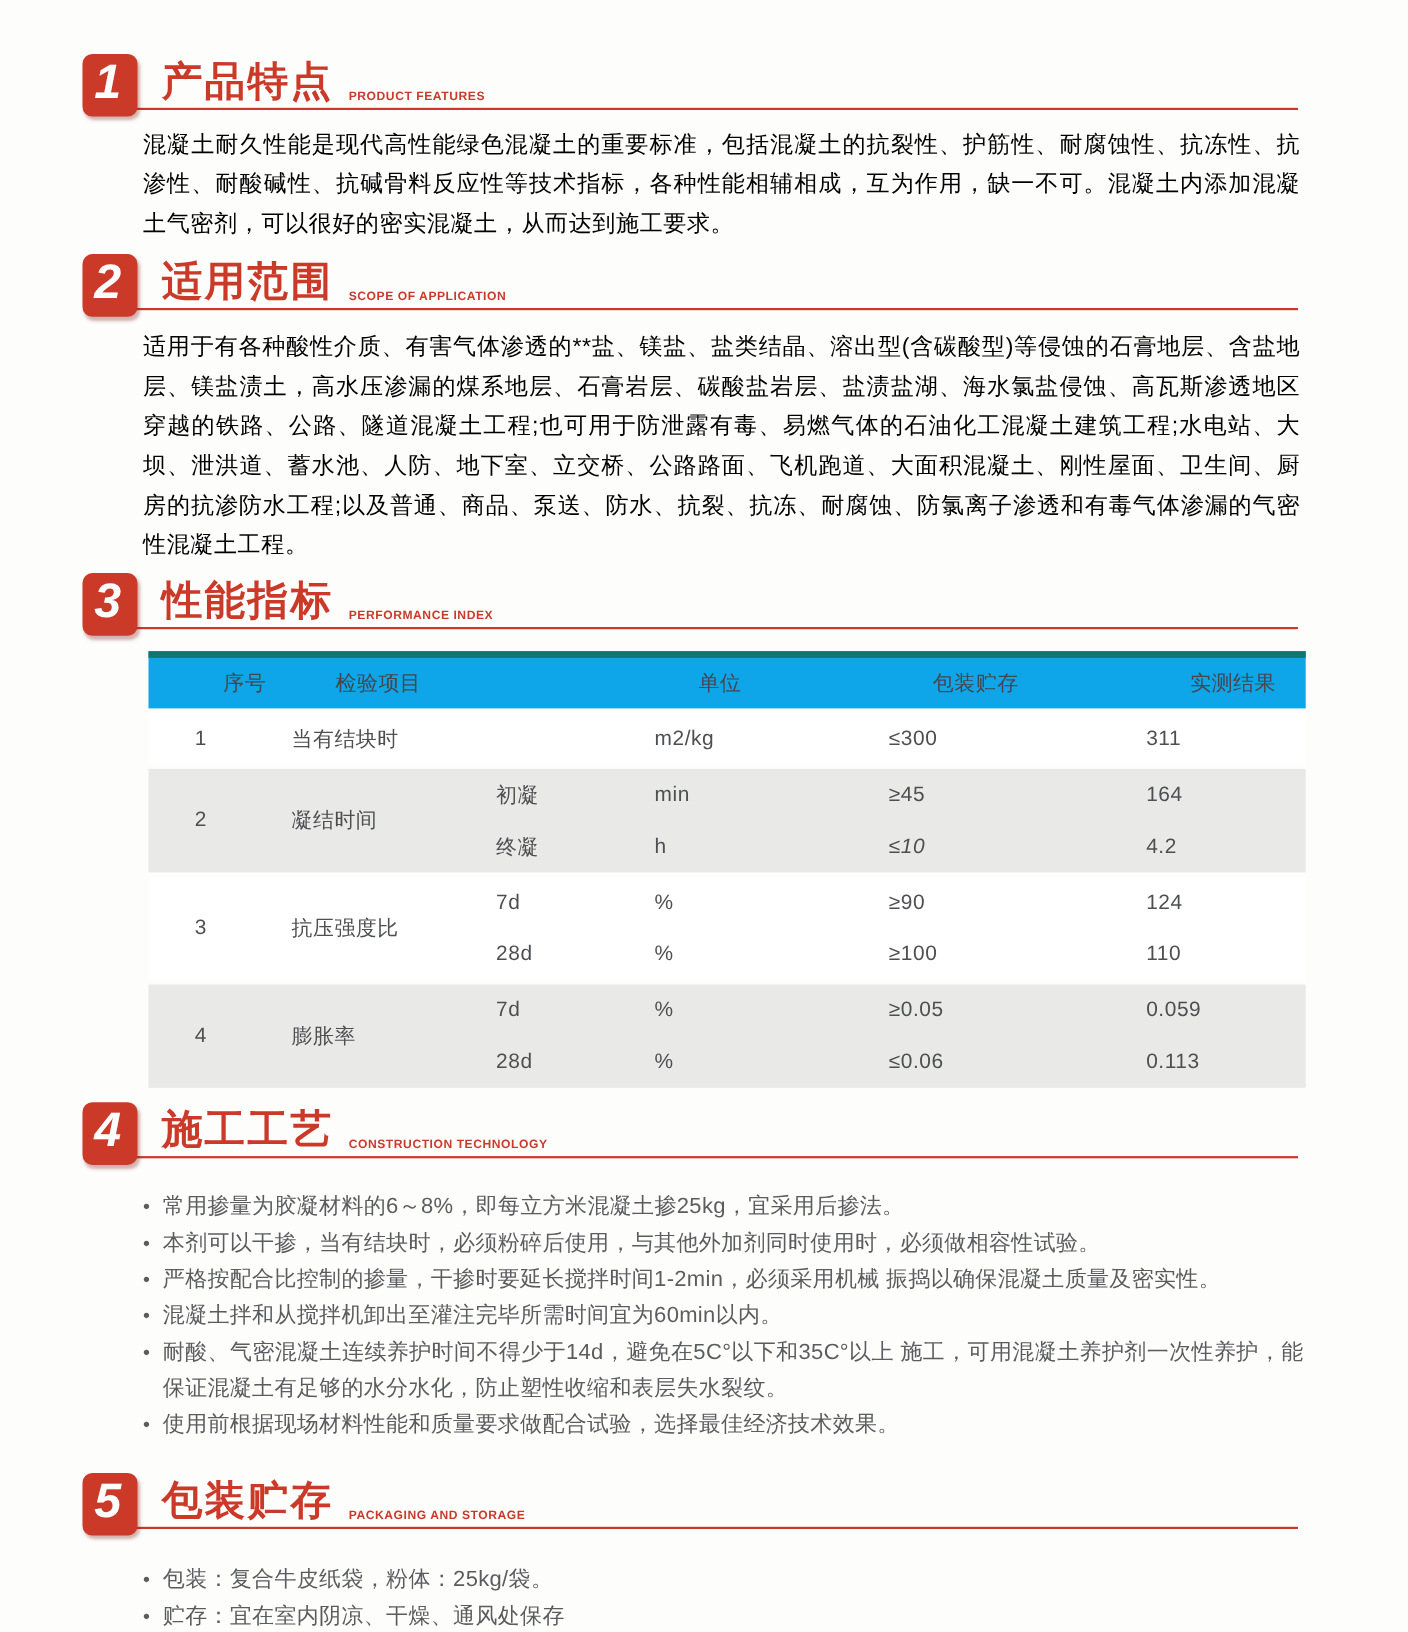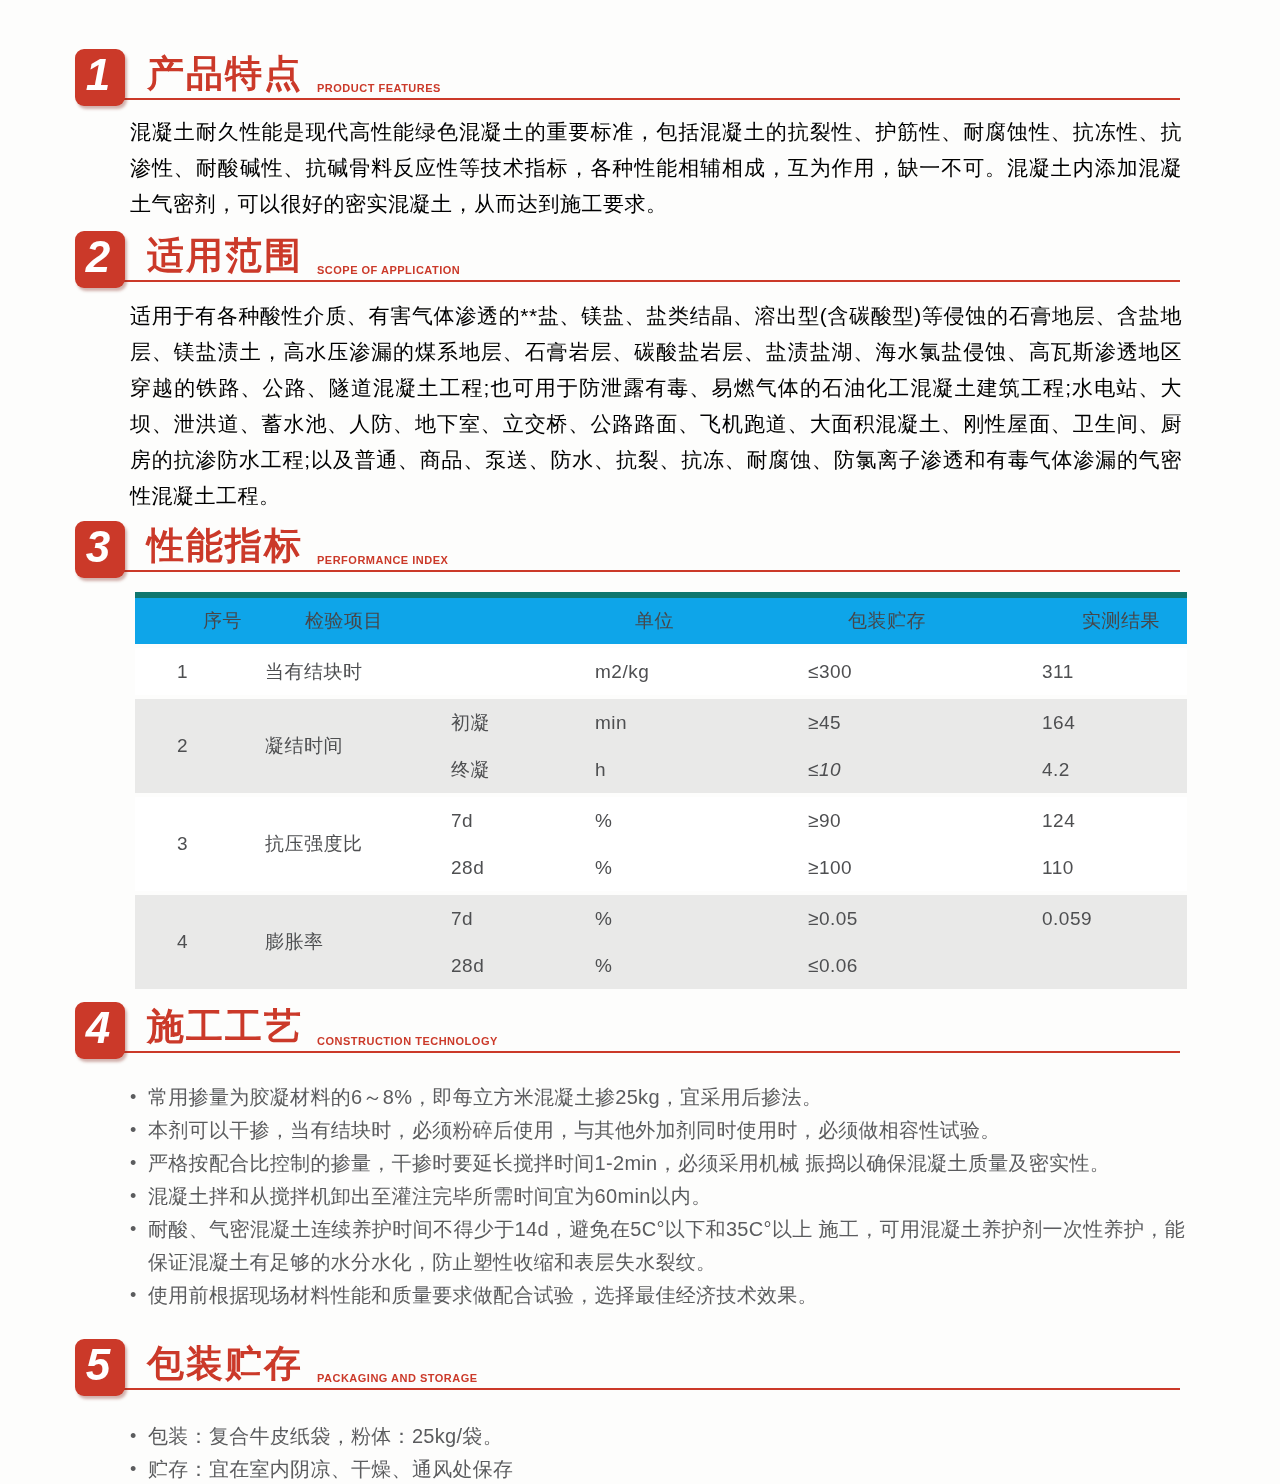--- a/index.html
+++ b/index.html
@@ -168,20 +168,21 @@
         <div class="trow tbody shade" style="grid-template-rows: repeat(2, 47px);">
           <div class="tcell c-no" style="grid-row: 1 / span 2;">4</div>
           <div class="tcell c-item" style="grid-row: 1 / span 2;">膨胀率</div>
           <div class="tcell c-sub" style="grid-row: 1;">7d</div>
           <div class="tcell c-unit" style="grid-row: 1;">%</div>
           <div class="tcell c-std" style="grid-row: 1;">≥0.05</div>
           <div class="tcell c-res" style="grid-row: 1;">0.059</div>
           <div class="tcell c-sub" style="grid-row: 2;">28d</div>
           <div class="tcell c-unit" style="grid-row: 2;">%</div>
           <div class="tcell c-std" style="grid-row: 2;">≤0.06</div>
+          <div class="tcell c-res" style="grid-row: 2;">0.113</div>
         </div>
       </div>
   </section>
 
   <section class="s4">
     <div class="sec-head">
       <div class="rule"></div>
       <div class="badge">
         <span>4</span>
       </div>

